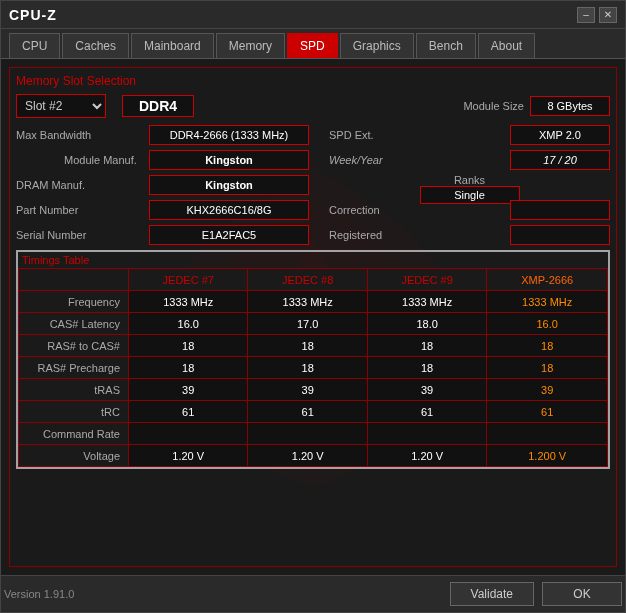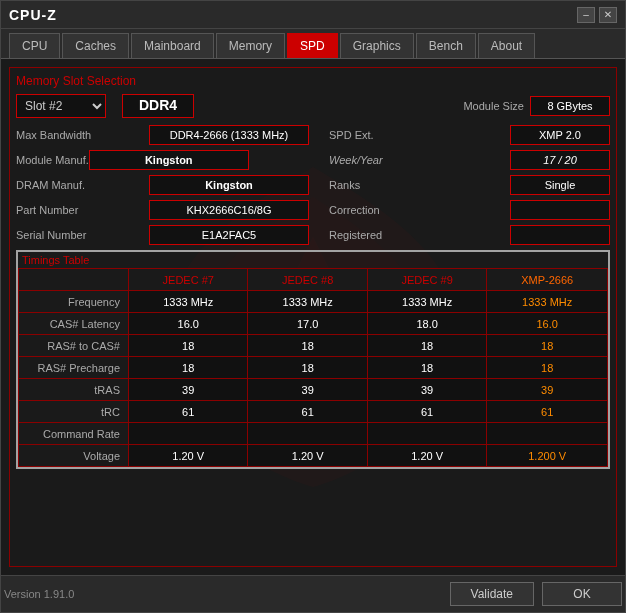--- a/index.html
+++ b/index.html
@@ -243,42 +243,42 @@
       <svg width="400" height="400" viewBox="0 0 400 400" fill="none" xmlns="http://www.w3.org/2000/svg">
         <path d="M200 50 C150 80 80 120 60 180 C40 240 80 300 120 330 C160 360 200 370 200 370 C200 370 240 360 280 330 C320 300 360 240 340 180 C320 120 250 80 200 50Z" fill="#cc0000" opacity="0.3"></path>
         <path d="M200 80 C170 100 120 130 100 170 C80 210 100 270 140 300 C170 325 200 340 200 340 C200 340 230 325 260 300 C300 270 320 210 300 170 C280 130 230 100 200 80Z" fill="#cc0000" opacity="0.2"></path>
         <path d="M180 160 L200 120 L220 160 L260 160 L230 185 L240 225 L200 200 L160 225 L170 185 L140 160Z" fill="#cc0000" opacity="0.4"></path>
       </svg>
     </div>
 
     <div class="main-panel">
       <div class="section-title">Memory Slot Selection</div>
 
-      <div style="display:flex; margin-bottom:6px; gap:8px;">
+      <div style="display:flex; align-items:center; margin-bottom:6px; gap:8px;">
         <select class="slot-select">
           <option>Slot #2</option>
           <option>Slot #1</option>
           <option>Slot #3</option>
           <option>Slot #4</option>
         </select>
         <div class="ddr-type">DDR4</div>
         <div style="flex:1; display:flex; justify-content:flex-end; align-items:center; gap:6px;">
           <span class="field-label">Module Size</span>
           <div class="field-val">8 GBytes</div>
         </div>
       </div>
 
       <div style="display:grid; grid-template-columns:1fr 1fr; gap:3px 8px; margin-bottom:4px;">
 
         <div style="display:flex; flex-direction:column; gap:3px;">
           <div class="info-row" style="display:flex; align-items:center; justify-content:space-between; height:22px;">
             <span class="field-label">Max Bandwidth</span>
             <div class="field-val" style="min-width:160px;">DDR4-2666 (1333 MHz)</div>
           </div>
-          <div class="info-row" style="display:flex; align-items:center; justify-content:flex-start; height:22px;">
+          <div class="info-row" style="display:flex; align-items:center; justify-content:space-between; height:22px;margin-left:48px;">
             <span class="field-label">Module Manuf.</span>
             <div class="field-val" style="min-width:160px; font-weight:bold;">Kingston</div>
           </div>
           <div class="info-row" style="display:flex; align-items:center; justify-content:space-between; height:22px;">
             <span class="field-label">DRAM Manuf.</span>
             <div class="field-val" style="min-width:160px; font-weight:bold;">Kingston</div>
           </div>
           <div class="info-row" style="display:flex; align-items:center; justify-content:space-between; height:22px;">
             <span class="field-label">Part Number</span>
             <div class="field-val" style="min-width:160px;">KHX2666C16/8G</div>
@@ -291,21 +291,21 @@
 
         <div style="display:flex; flex-direction:column; gap:3px; margin-left:12px;">
           <div class="info-row" style="display:flex; align-items:center; justify-content:space-between; height:22px;">
             <span class="field-label">SPD Ext.</span>
             <div class="field-val" style="min-width:100px;">XMP 2.0</div>
           </div>
           <div class="info-row" style="display:flex; align-items:center; justify-content:space-between; height:22px;font-style:italic;">
             <span class="field-label">Week/Year</span>
             <div class="field-val" style="min-width:100px;">17 / 20</div>
           </div>
-          <div class="info-row" style="display:flex; align-items:center; justify-content:space-between; height:22px;">
+          <div class="info-row" style="display:flex; align-items:center; justify-content:space-between; height:22px;flex-direction:column;">
             <span class="field-label">Ranks</span>
             <div class="field-val" style="min-width:100px;">Single</div>
           </div>
           <div class="info-row" style="display:flex; align-items:center; justify-content:space-between; height:22px;">
             <span class="field-label">Correction</span>
             <div class="field-val" style="min-width:100px;"></div>
           </div>
           <div class="info-row" style="display:flex; align-items:center; justify-content:space-between; height:22px;">
             <span class="field-label">Registered</span>
             <div class="field-val" style="min-width:100px;"></div>

